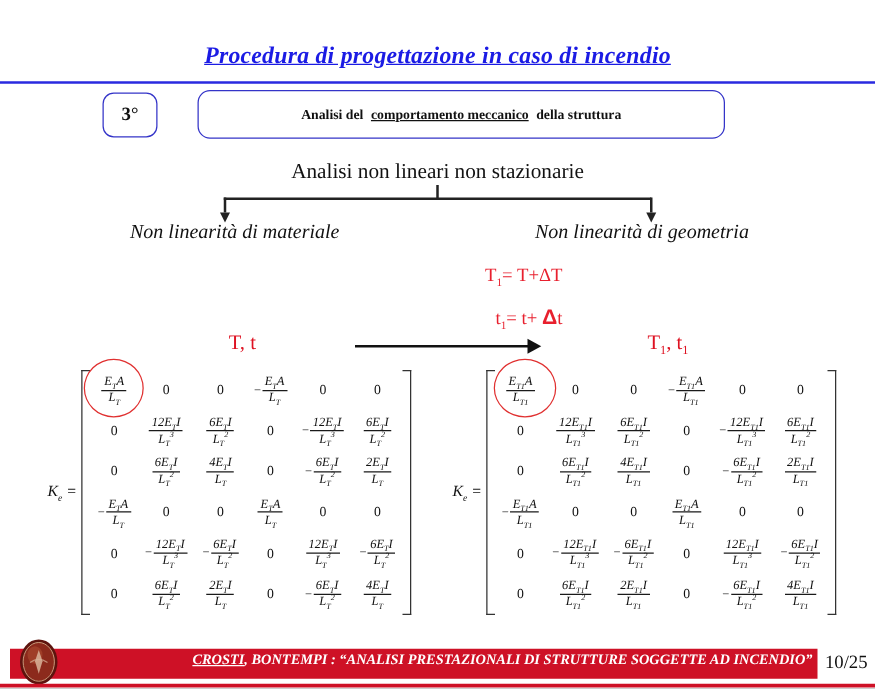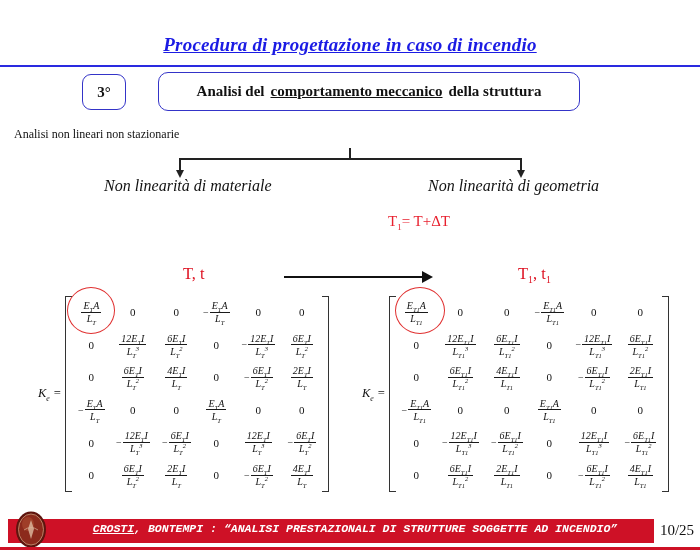--- a/index.html
+++ b/index.html
@@ -17,25 +17,25 @@
   .step-badge {
     position:absolute; left:82px; top:74px; width:42px; height:34px;
     border:1.6px solid #3434c8; border-radius:9px;
     display:flex; align-items:center; justify-content:center;
     font-size:15px; font-weight:bold; color:#111;
   }
   .step-box {
     position:absolute; left:158px; top:72px; width:420px; height:37px;
     border:1.6px solid #3434c8; border-radius:10px;
     display:flex; align-items:center; justify-content:center;
-    font-size:15px; font-weight:bold; color:#111;
+    font-size:11px; font-weight:bold; color:#111;
   }
   .step-box .emph { text-decoration:underline; margin:0 6px; }
   
-  .tree-root { position:absolute; left:0; right:0; top:127px; text-align:left; font-size:12px; color:#111;margin-left:14px; }
+  .tree-root { position:absolute; left:0; right:0; top:127px; text-align:center; font-size:17px; color:#111; }
   .tl { position:absolute; background:#222; }
   .tree-stem   { left:349px; top:148px; width:1.5px; height:11px; }
   .tree-across { left:179px; top:158px; width:342px; height:1.5px; }
   .tree-drop-l { left:179px; top:158px; width:1.5px; height:12px; }
   .tree-drop-r { left:520px; top:158px; width:1.5px; height:12px; }
   .arrow-down { position:absolute; width:0; height:0; border-left:4.5px solid transparent; border-right:4.5px solid transparent; border-top:8px solid #222; }
   .ad-l { left:175.5px; top:170px; } .ad-r { left:516.5px; top:170px; }
   .tree-leaf { position:absolute; top:177px; font-size:16px; font-style:italic; color:#111; white-space:nowrap; }
   .leaf-l { left:104px; } .leaf-r { left:428px; }
   
@@ -66,22 +66,22 @@
   .frac { display:inline-flex; flex-direction:column; align-items:center; font-size:10px; font-style:italic; line-height:1.15; }
   .frac .num { border-bottom:1px solid #1a1a1a; padding:0 2px 0; }
   .frac .den { padding-top:0.5px; }
   .frac sub, .frac sup, .m-cell sub { font-size:6.5px; line-height:0; }
   .circle-mark { position:absolute; border:1.4px solid #e03030; border-radius:50%; }
   .cm-l { left:29px; top:-9px; width:46px; height:45px; }
   .cm-r { left:33px; top:-9px; width:48px; height:45px; }
   
   .footer-bar { position:absolute; left:8px; top:519px; width:646px; height:24px; background:#ce1126; }
   .footer-cite {
-    position:absolute; left:60px; top:522px; width:590px; text-align:center;
-    color:#ffffff; font-size:11.5px; font-weight:bold; font-style:italic; white-space:nowrap;font-family:Liberation Mono, monospace;
+    position:absolute; left:60px; top:522px; width:590px; text-align:right;
+    color:#ffffff; font-size:11.5px; font-weight:bold; font-style:italic; white-space:nowrap;
   }
   .footer-cite .author { text-decoration:underline; }
   .footer-logo { position:absolute; left:15px; top:511px; width:32px; height:37px; }
   .page-num { position:absolute; left:656px; top:522px; width:42px; text-align:center; font-size:15px; color:#111; }
   .bottom-rule { position:absolute; left:0; top:547px; width:700px; height:2.5px; background:#ce1126; }
 </style>
 </head>
 <body>
 
 <div class="slide">
@@ -100,20 +100,21 @@
   <div class="tl tree-stem"></div>
   <div class="tl tree-across"></div>
   <div class="tl tree-drop-l"></div>
   <div class="tl tree-drop-r"></div>
   <div class="arrow-down ad-l"></div>
   <div class="arrow-down ad-r"></div>
   <div class="tree-leaf leaf-r">Non linearità di geometria</div>
   <div class="tree-leaf leaf-l">Non linearità di materiale</div>
 
   <div class="red-eq eq-temp">T<sub>1</sub>= T+ΔT</div>
+  <div class="red-eq eq-time"><span>t<sub>1</sub>= t+ </span><span class="big-delta">Δ</span><span>t</span></div>
 
   <div class="mx-header mh-l">T, t</div>
   <div class="mx-header mh-r">T<sub>1</sub>, t<sub>1</sub></div>
   <div class="trans-arrow-line"></div>
   <div class="trans-arrow-head"></div>
 
   <div class="matrix mx-l">
     <span class="m-label">K<sub>e</sub> =</span>
     <div class="m-body">
       <div class="bracket br-l"></div>

